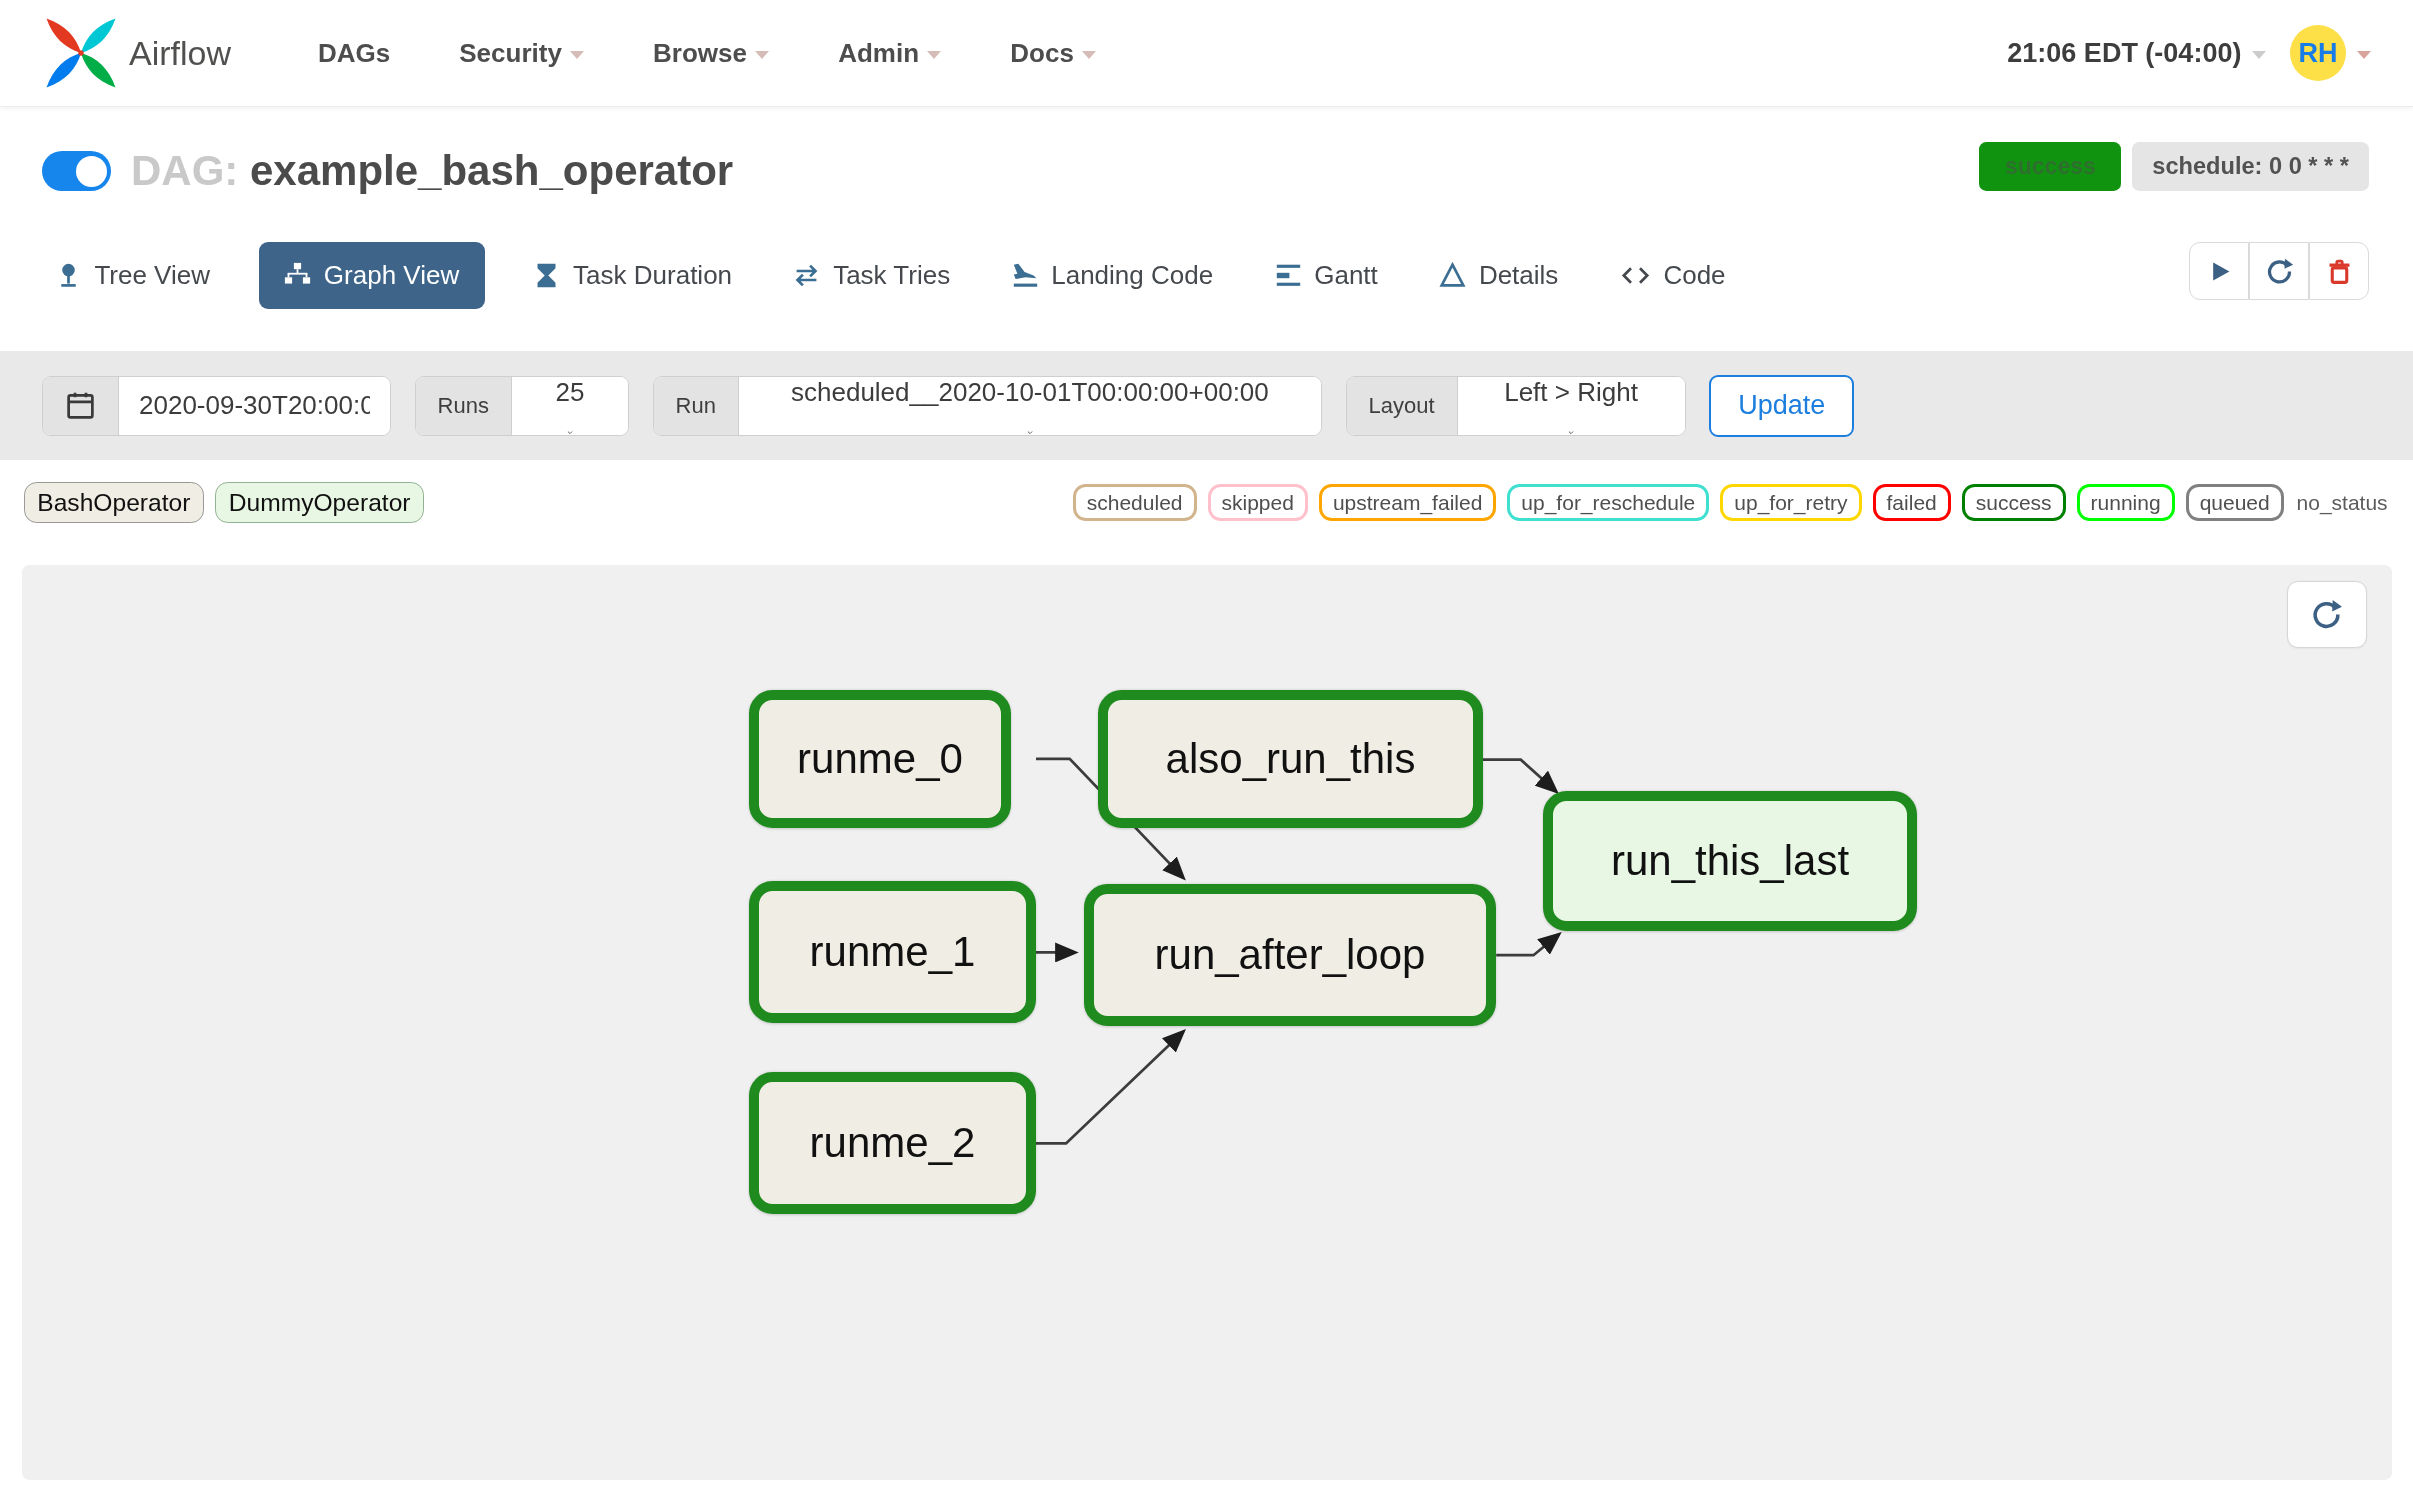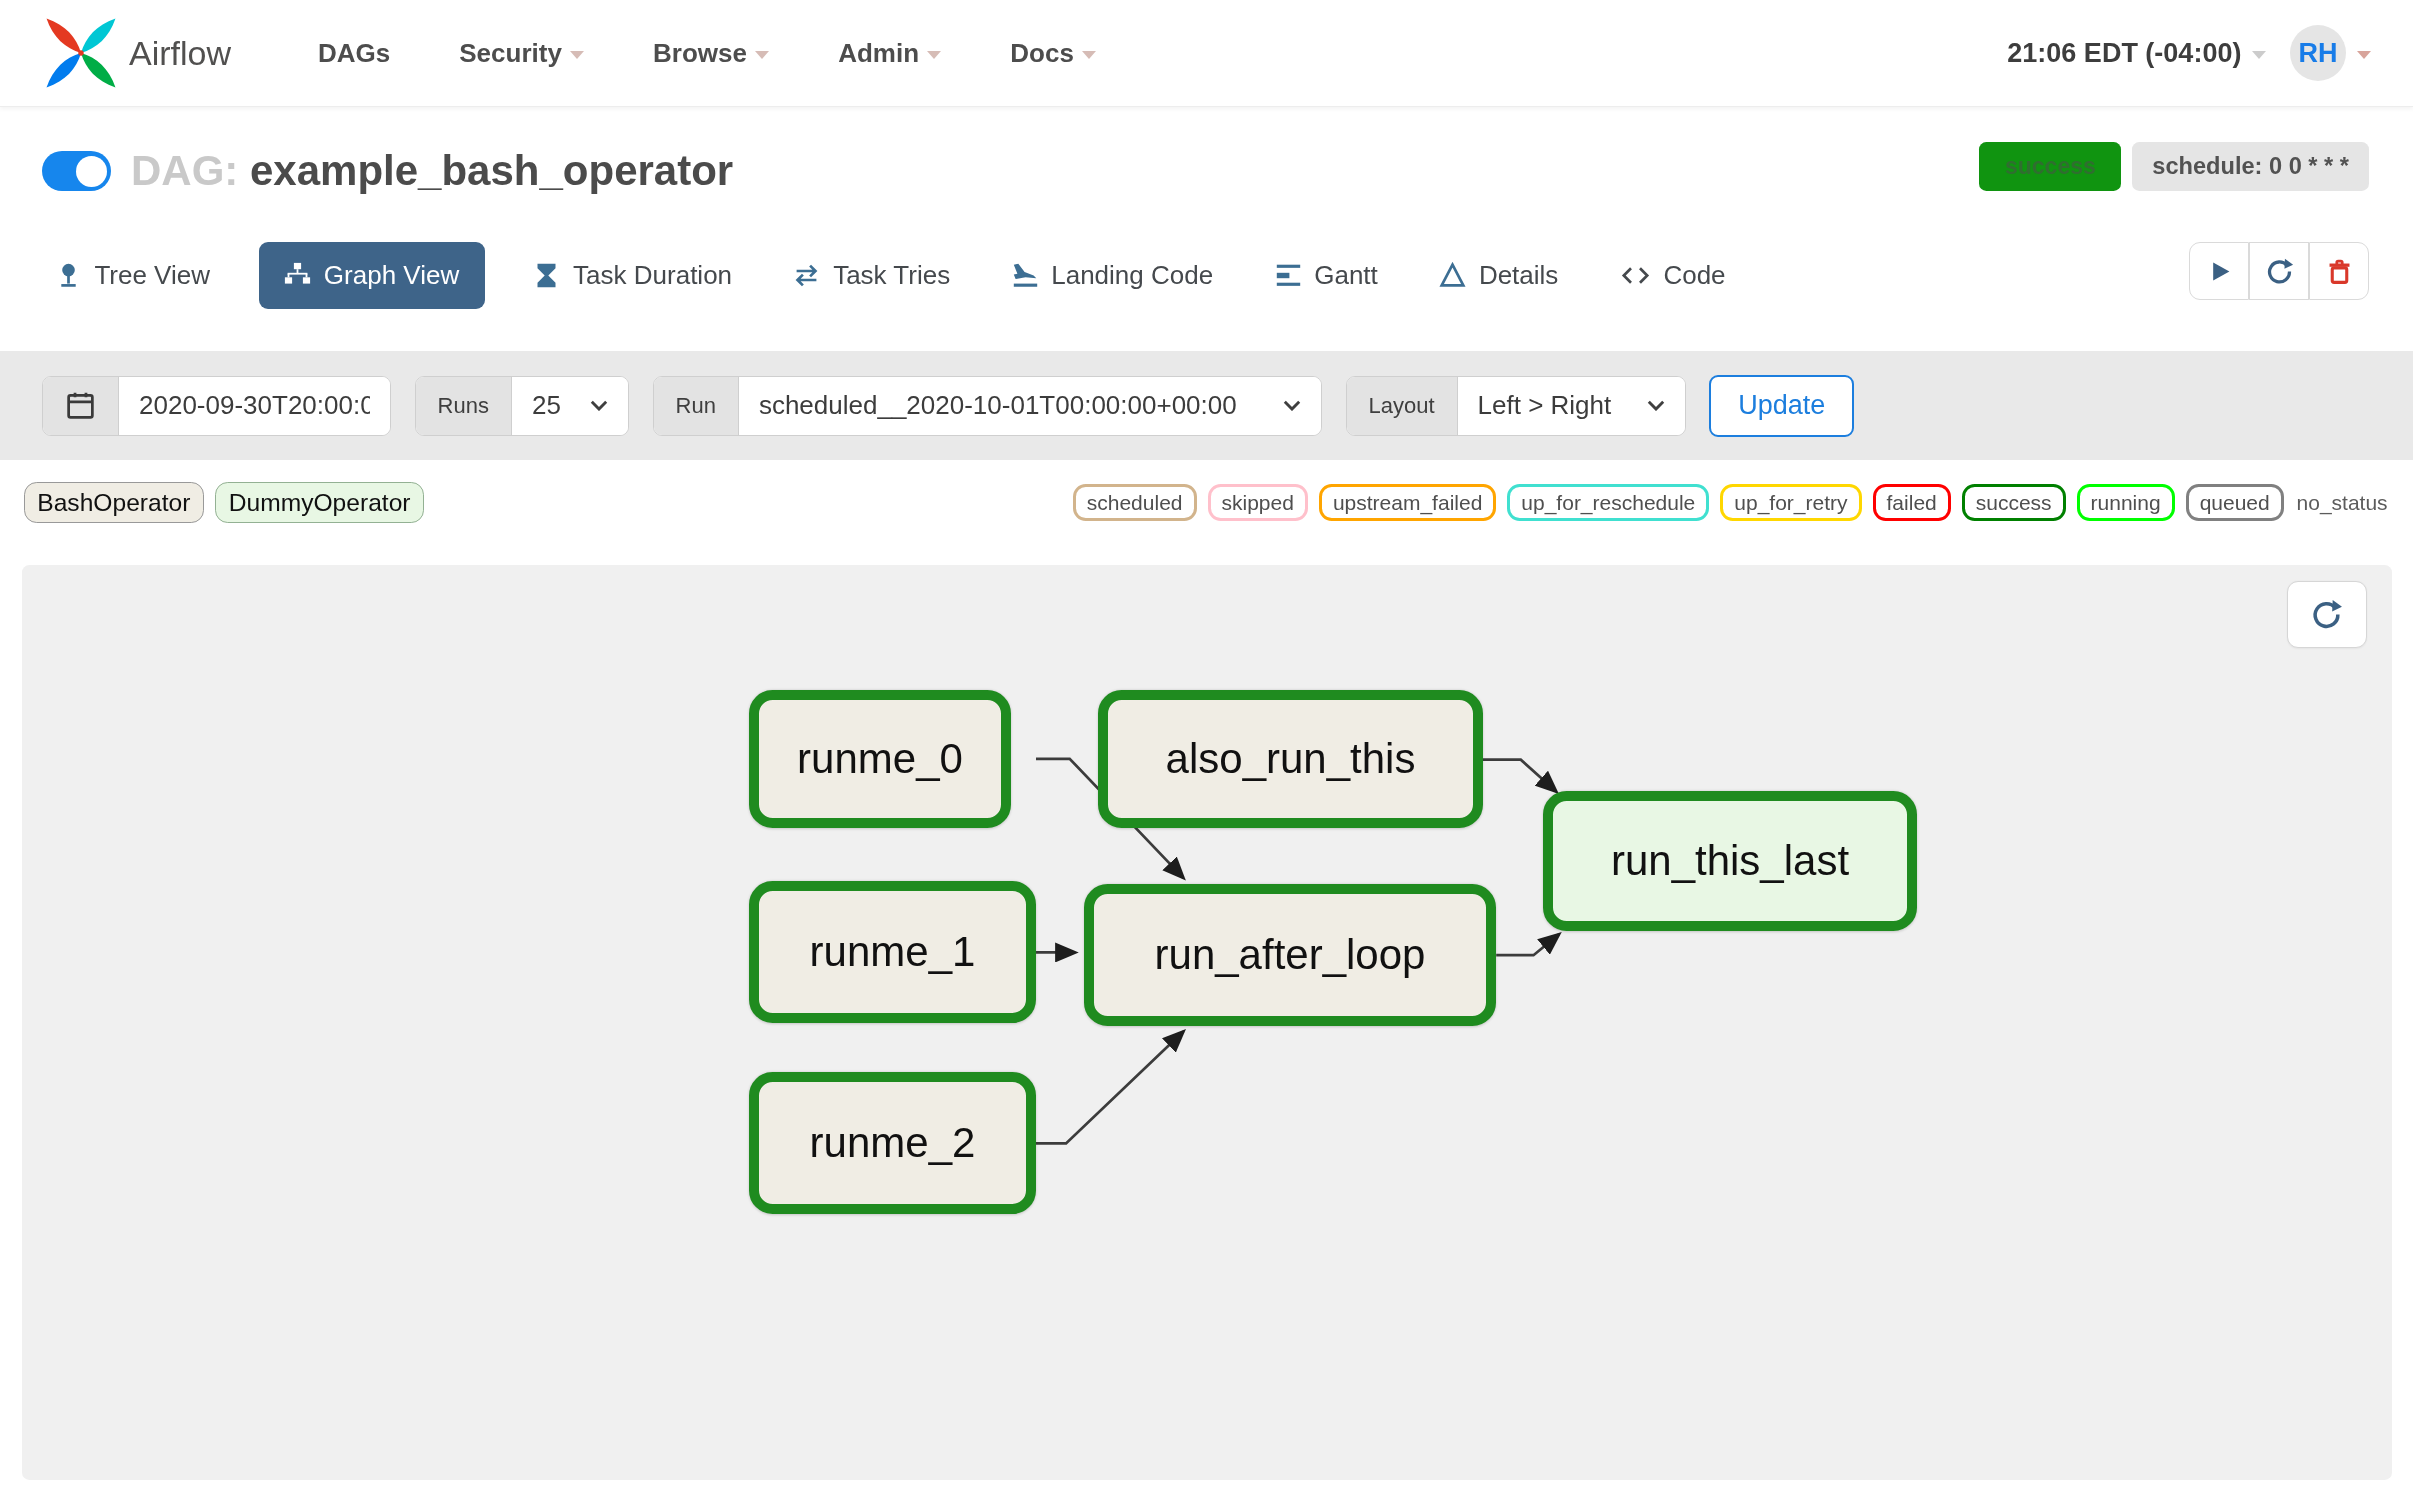--- a/index.html
+++ b/index.html
@@ -15,21 +15,21 @@
   .nav-item { display:flex; align-items:center; gap:8.2px; font-size:26px; font-weight:700;
     color:#4d4d4d; cursor:pointer; }
   .caret { width:0; height:0; border-left:7.3px solid transparent; border-right:7.3px solid transparent;
     border-top:8.2px solid #d6bcb6; margin-top:3.6px; }
   .caret.gray { border-top-color:#cccccc; }
   .caret.red { border-top-color:#d8a49b; }
   .nav-right { margin-left:auto; display:flex; align-items:center; gap:23.6px;text-align:center; }
   .clock { display:flex; align-items:center; gap:11px; font-size:27px; font-weight:700;
     color:#3d3d3d; cursor:pointer; }
   .user-menu { display:flex; align-items:center; gap:11px; cursor:pointer; }
-  .avatar { width:56px; height:56px; border-radius:50%; background:#e5e5e5; color:#187ce8;
+  .avatar { width:56px; height:56px; border-radius:50%; background:#fde047; color:#187ce8;
     font-size:27px; font-weight:700; display:flex; align-items:center; justify-content:center; }
 
   
   .dag-header { position:relative; padding:40px 42px 0; }
   .badges { position:absolute; top:35px; right:44px; display:flex; gap:11px; }
   .badge-success { background:#109410; color:#306e30; font-size:23px; font-weight:700;
     padding:11px 25.5px; border-radius:7.3px; }
   .badge-schedule { background:#e5e5e5; color:#525252; font-size:23.6px; font-weight:700;
     padding:11px 20px; border-radius:7.3px; }
   .title-row { display:flex; align-items:center; gap:20px; }
@@ -58,21 +58,21 @@
   
   .filter-bar { margin-top:42px; background:#e9e9e9; padding:23.6px 42px; display:flex;
     align-items:center; gap:23.6px; }
   .igroup { display:flex; height:60px; border-radius:9px; overflow:hidden;
     border:1.8px solid #cfcfcf; background:#fff; }
   .addon { background:#e3e3e3; display:flex; align-items:center; justify-content:center;
     padding:0 22px; font-size:22px; color:#3f3f3f; border-right:1.8px solid #cfcfcf; }
   .field { display:flex; align-items:center; padding:0 20px; font-size:26px; color:#3c3c3c;
     background:#fff; white-space:nowrap; overflow:hidden; }
   input.field { border:none; outline:none; }
-  .fake-select { gap:23.6px; cursor:pointer; justify-content:space-between; }
+  .fake-select { gap:23.6px; cursor:pointer; justify-content:space-between;flex-direction:column; }
   .btn-update { height:62px; padding:0 27px; background:#fff; border:2.7px solid #1c7ede;
     color:#1c7ede; font-size:27px; border-radius:9px; cursor:pointer;
     font-family:"Liberation Sans", sans-serif; }
   .find-task { margin-left:auto; width:338px; height:64px; border:1.8px solid #d2d2d2;
     border-radius:11px; padding:0 22px; font-size:27px; color:#3c3c3c; outline:none; }
   .find-task::placeholder { color:#9a9a9a; }
 
   
   .legend-row { display:flex; align-items:center; padding:22px 23.6px 18px; background:#fff; }
   .op-chips { display:flex; gap:11px; }

